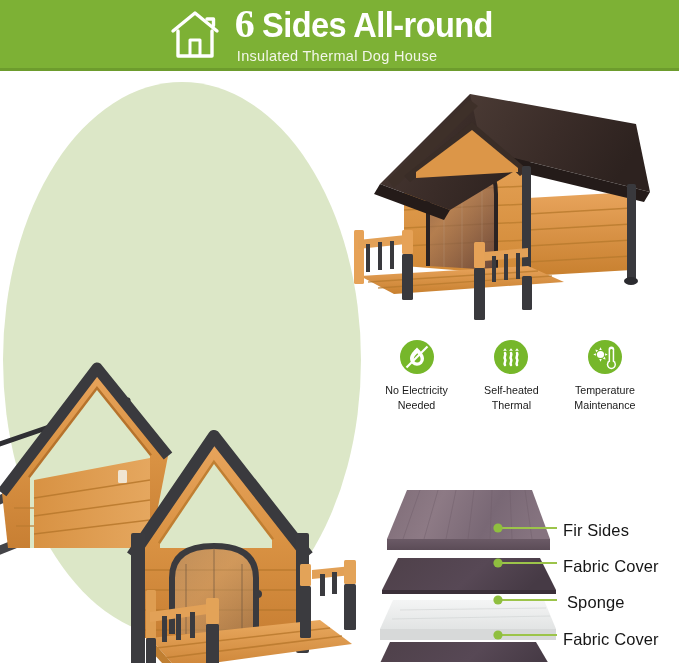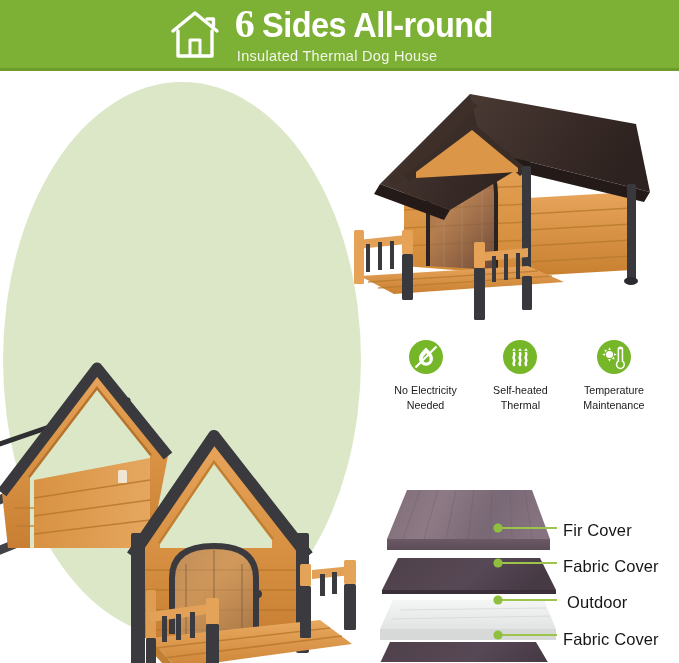--- a/index.html
+++ b/index.html
@@ -24,21 +24,21 @@
   .hero{position:absolute;left:0px;top:78px;width:372px;height:585px;overflow:hidden;}
   .hero-circle{position:absolute;left:3px;top:4px;width:358px;height:556px;border-radius:50%;background:#dce7c7;}
 
   
   .hero-art{position:absolute;left:0;top:0;width:372px;height:585px;}
 
   
   .photo-right{position:absolute;left:332px;top:80px;width:347px;height:240px;overflow:hidden;}
 
   
-  .features{position:absolute;left:370px;top:340px;width:300px;height:95px;display:flex;justify-content:center;}
+  .features{position:absolute;left:370px;top:340px;width:300px;height:95px;display:flex;justify-content:flex-start;}
   .feature{width:94px;display:flex;flex-direction:column;align-items:center;}
   .feature-badge{width:34px;height:34px;border-radius:50%;background:#76b72a;display:flex;align-items:center;justify-content:center;}
   .feature-label{margin-top:9px;text-align:center;font-size:11.5px;color:#1a1a1a;line-height:1.32;
      font-family:"Liberation Sans","DejaVu Sans",sans-serif;transform:scaleX(0.93);}
 
   
   .layers{position:absolute;left:360px;top:482px;width:319px;height:180px;}
   .layer-svg{position:absolute;left:0;top:0;}
   .layer-label{position:absolute;font-size:16.5px;color:#161616;white-space:nowrap;
      font-family:"Liberation Sans","DejaVu Sans",sans-serif;letter-spacing:0.1px;}
@@ -405,19 +405,19 @@
         <line x1="139" y1="153" x2="197" y2="153"></line>
       </g>
       <g fill="#8fbf3f">
         <circle cx="138" cy="46" r="4.6"></circle>
         <circle cx="138" cy="81" r="4.6"></circle>
         <circle cx="138" cy="118" r="4.6"></circle>
         <circle cx="138" cy="153" r="4.6"></circle>
       </g>
     </svg>
 
-    <span class="layer-label lbl-1">Fir Cover</span>
+    <span class="layer-label lbl-1">Fir Sides</span>
     <span class="layer-label lbl-2">Fabric Cover</span>
-    <span class="layer-label lbl-3">Outdoor</span>
+    <span class="layer-label lbl-3">Sponge</span>
     <span class="layer-label lbl-4">Fabric Cover</span>
   </div>
 
 </div>
 
 </body></html>

